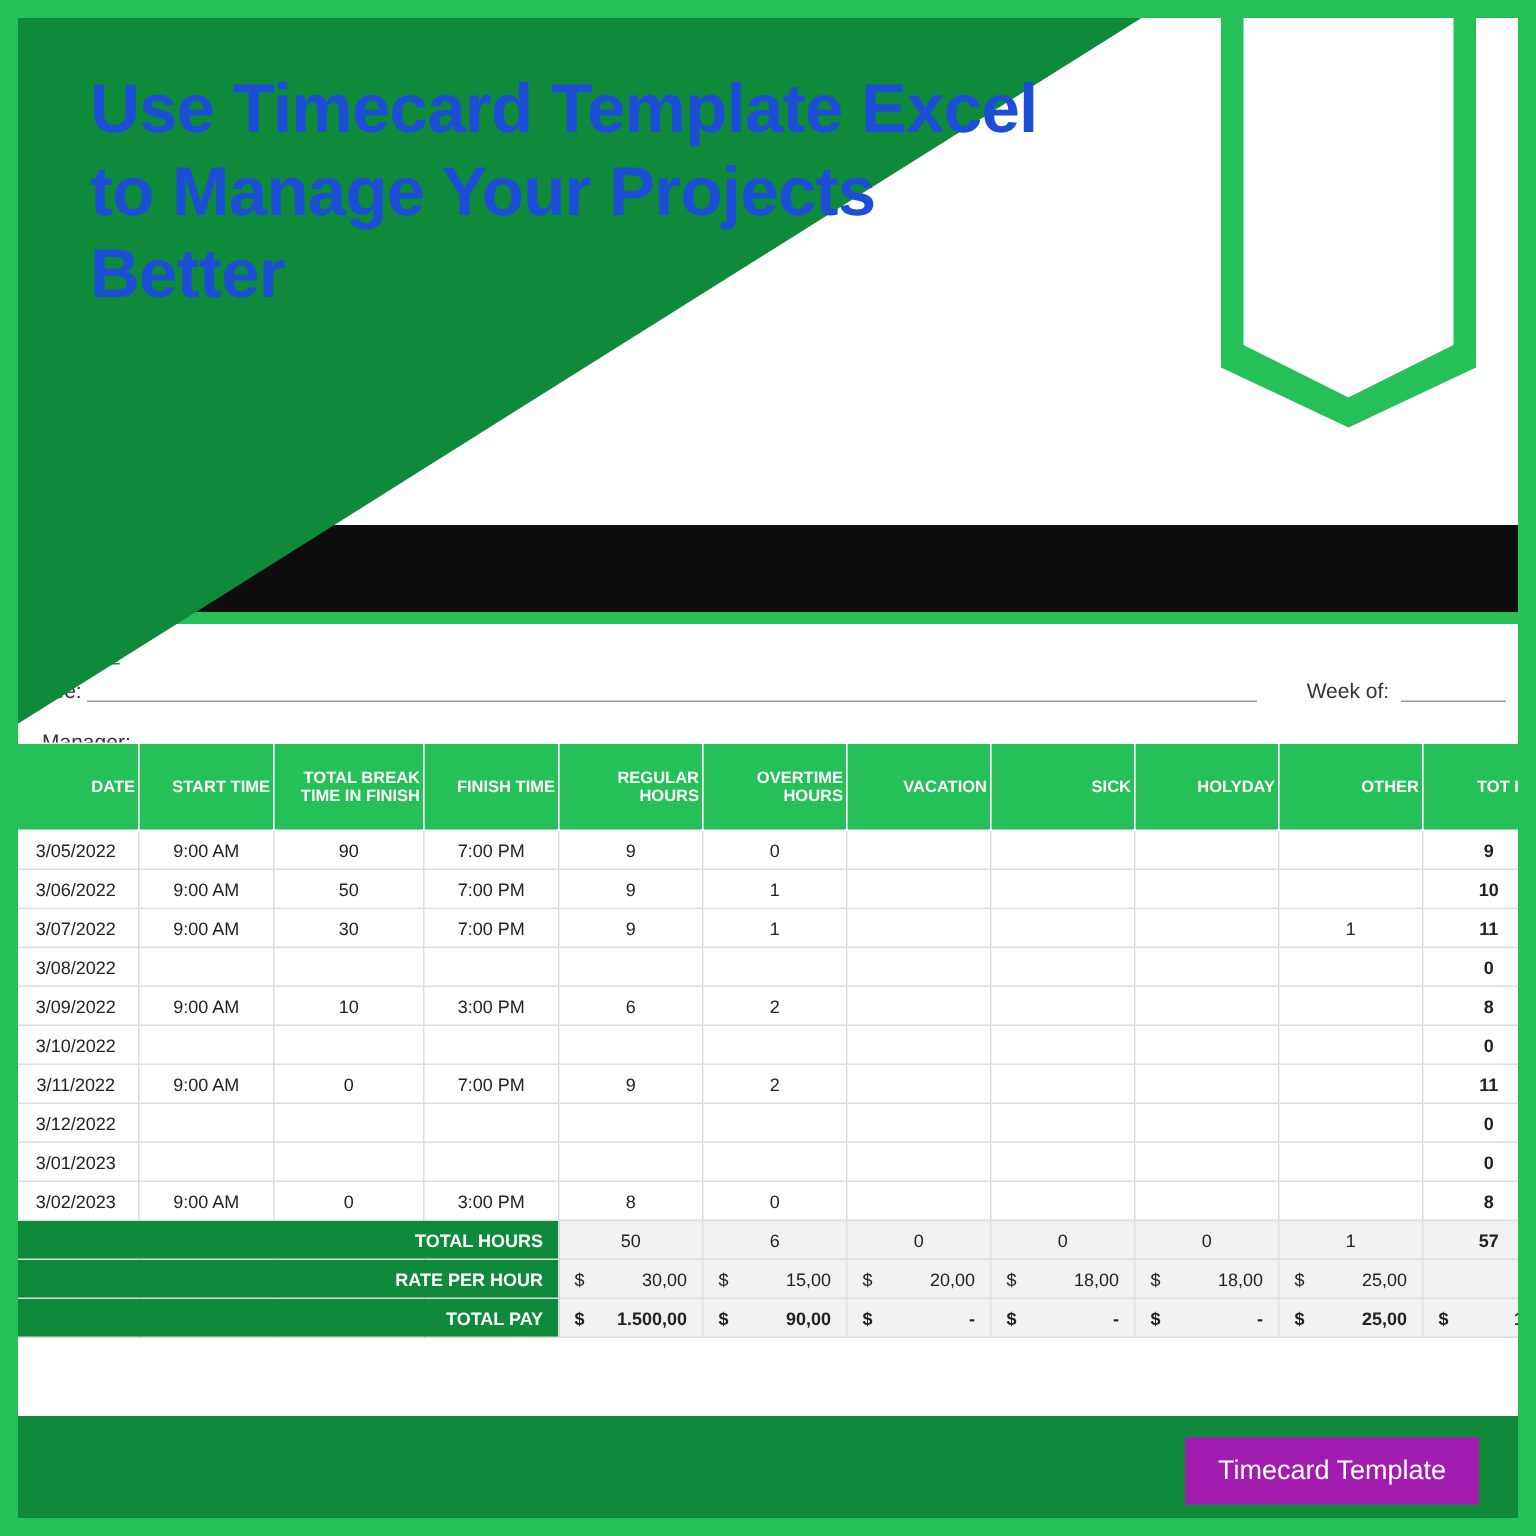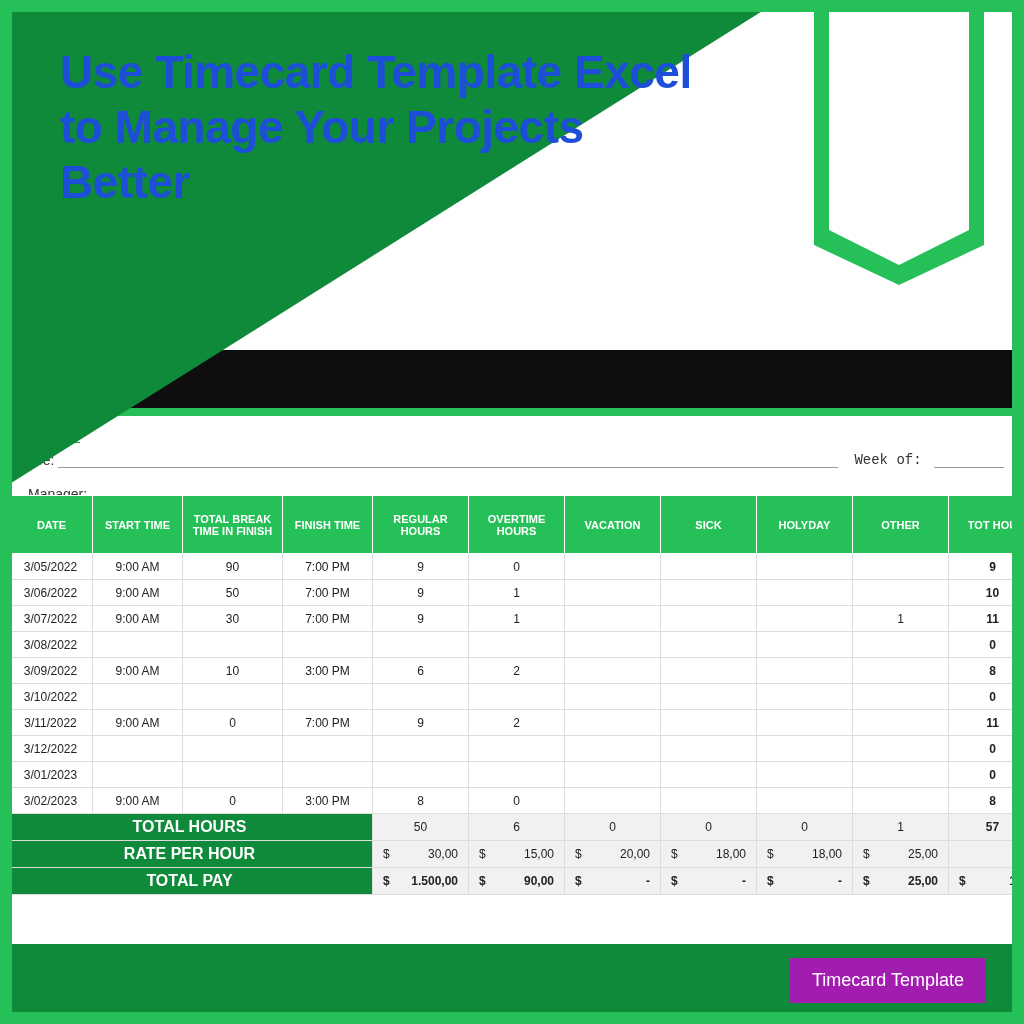--- a/index.html
+++ b/index.html
@@ -59,61 +59,60 @@
     border-bottom: 1px solid #999;
     height: 14px;
     vertical-align: bottom;
   }
   .week-of {
     position: absolute;
     right: 20px;
     top: 452px;
     font-size: 14px;
     color: #333;
-    font-family: Liberation Mono, monospace;
   }
   .week-of .meta-line { width: 70px; margin-left: 4px; }
 
   table.timecard {
     position: absolute;
     top: 495px;
     left: 10px;
     width: 1025px;
     border-collapse: collapse;
     font-size: 12px;
     table-layout: fixed;
   }
   table.timecard th {
     background: #25c158;
     color: #fff;
     font-weight: bold;
     font-size: 11px;
-    text-align: center;
+    text-align: right;
     padding: 6px 2px;
     height: 58px;
     border: 1px solid #fff;
     vertical-align: middle;
   }
   table.timecard td {
     border: 1px solid #ddd;
     padding: 4px 6px;
     height: 26px;
     text-align: center;
     color: #222;
     background: #fff;
   }
   table.timecard td.date { text-align: center; padding-left: 4px; }
   table.timecard td.bold { font-weight: bold; }
   table.timecard tr.summary td.label {
     background: #0f8a3a;
     color: #fff;
     font-weight: bold;
-    text-align: center;
+    text-align: right;
     padding-right: 10px;
-    font-size: 16px;
+    font-size: 12px;
   }
   table.timecard tr.summary td.val {
     background: #f1f1f1;
     color: #222;
   }
   table.timecard tr.summary.rate td.val,
   table.timecard tr.summary.pay td.val {
     text-align: left;
     padding-left: 6px;
   }

